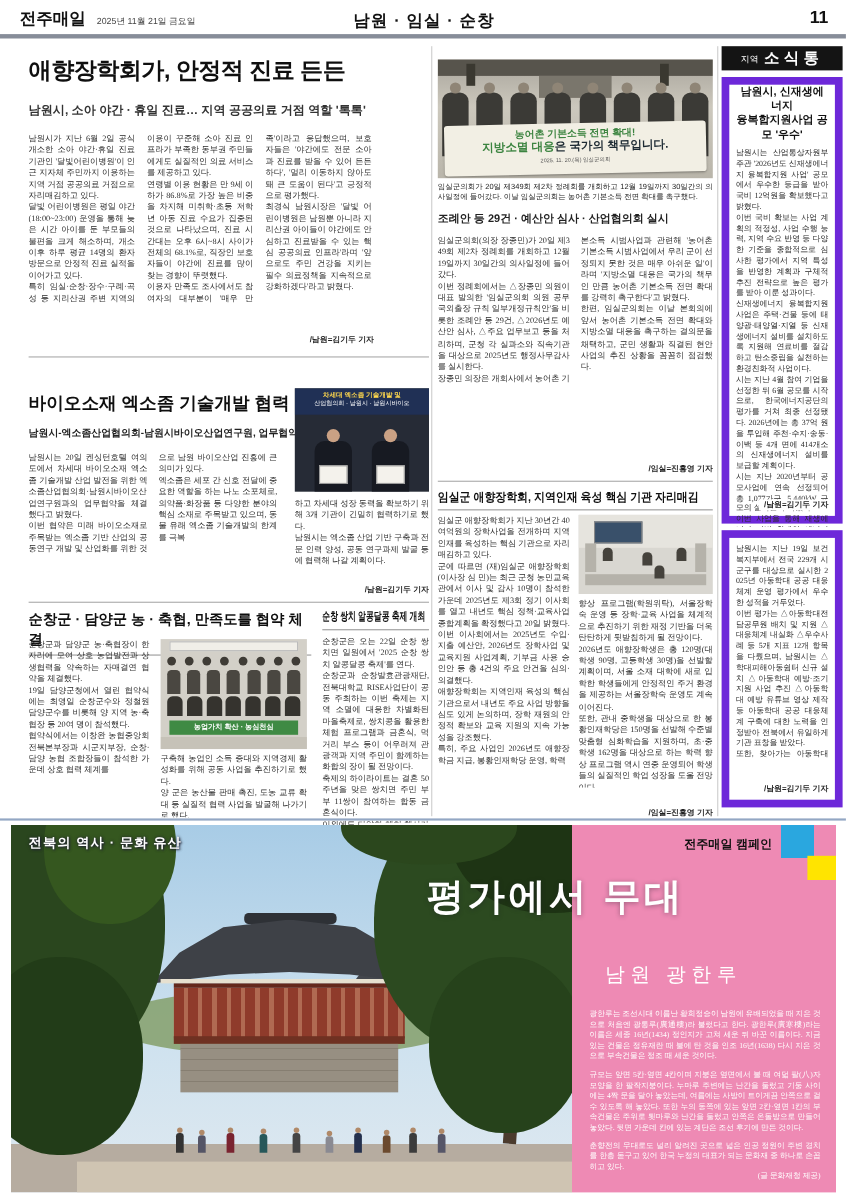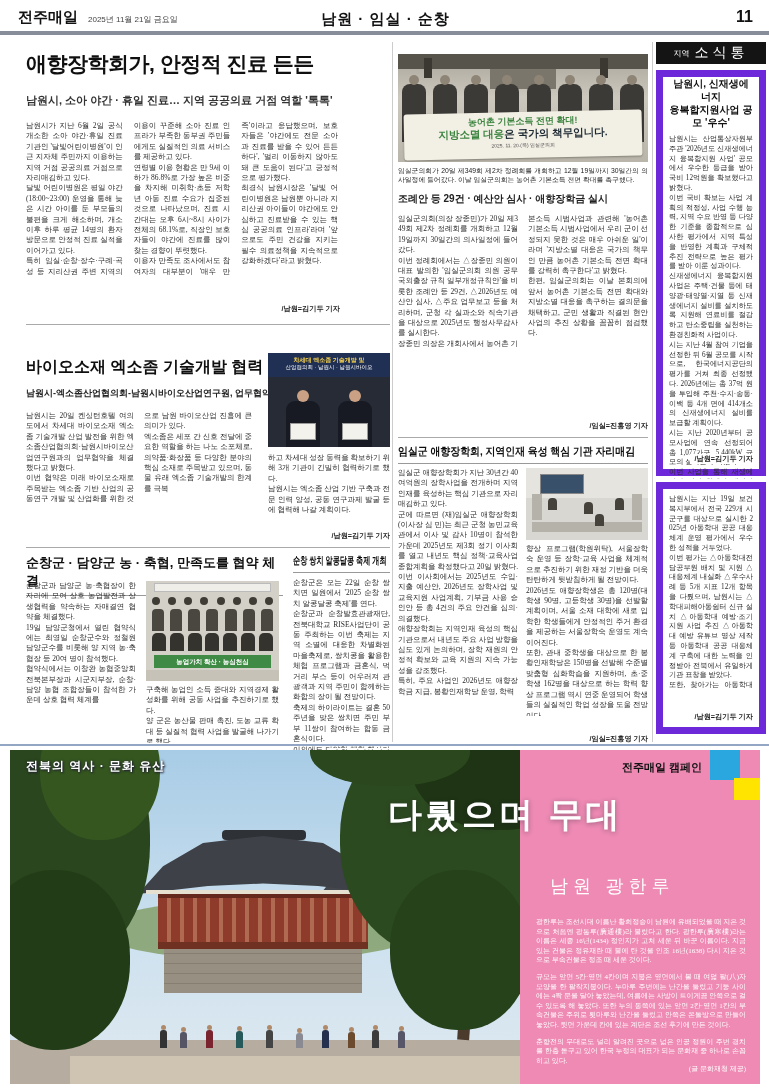--- a/index.html
+++ b/index.html
@@ -111,21 +111,21 @@
   .mt-wall { position:absolute; top:0; left:0; right:0; height:30px; background:#e6e4de; }
   .mt-screen { position:absolute; top:6px; left:14px; width:44px; height:20px; background:#39506a; border:1px solid #888; }
   .mt-table { position:absolute; background:#b5b2aa; }
   .mt-fig { position:absolute; width:9px; height:12px; background:#45423c; border-radius:4px 4px 0 0; }
 
   
   .sidebar { position:absolute; left:656px; top:42px; width:110px; height:700px; }
   .sb-header { height:22px; background:#141414; color:#fff; display:flex; align-items:center;
                justify-content:center; gap:5px; }
   .sb-tag { font-size:8px; }
-  .sb-title { font-size:14px; font-weight:400; letter-spacing:4px; }
+  .sb-title { font-size:14px; font-weight:700; letter-spacing:4px; }
   .sb-item { position:relative; margin-top:6px; border:7px solid #6d28d9; padding:0 6px; }
   .sb-item-1 { height:406px; } .sb-item-2 { height:252px; }
   .sb-item-title { font-size:10px; font-weight:800; text-align:center; line-height:13px;
                    white-space:pre-line; color:#111; }
   .sb-body { margin-top:6px; height:auto; max-height:344px; font-size:7.2px; line-height:9.8px; }
   .sb-item-2 .sb-body { max-height:196px; }
   .sb-item .byline { bottom:5px; right:6px; }
 
   
   .bottom-sep { position:absolute; left:0; right:0; top:744px; height:2px; background:#93a7c4; }
@@ -301,21 +301,21 @@
           <div class="cfig"></div>
           <div class="cfig"></div>
       </div>
       <div class="cp-banner">
         <div class="cp-b1">농어촌 기본소득 전면 확대!</div>
         <div class="cp-b2"><span class="g">지방소멸 대응</span><span class="d">은 국가의 책무입니다.</span></div>
         <div class="cp-b3">2025. 11. 20.(목)    임실군의회</div>
       </div>
     </div>
     <div class="photo-caption">임실군의회가 20일 제349회 제2차 정례회를 개회하고 12월 19일까지 30일간의 의사일정에 들어갔다. 이날 임실군의회는 농어촌 기본소득 전면 확대를 촉구했다.</div>
-    <div class="imsil-subhead">조례안 등 29건 · 예산안 심사 · 애향장학금 실시</div>
+    <div class="imsil-subhead">조례안 등 29건 · 예산안 심사 · 산업협의회 실시</div>
     <div class="imsil-body body-text">임실군의회(의장 장종민)가 20일 제349회 제2차 정례회를 개회하고 12월 19일까지 30일간의 의사일정에 들어갔다.
 이번 정례회에서는 △장종민 의원이 대표 발의한 '임실군의회 의원 공무국외출장 규칙 일부개정규칙안'을 비롯한 조례안 등 29건, △2026년도 예산안 심사, △주요 업무보고 등을 처리하며, 군청 각 실과소와 직속기관을 대상으로 2025년도 행정사무감사를 실시한다.
 장종민 의장은 개회사에서 농어촌 기본소득 시범사업과 관련해 '농어촌 기본소득 시범사업에서 우리 군이 선정되지 못한 것은 매우 아쉬운 일'이라며 '지방소멸 대응은 국가의 책무인 만큼 농어촌 기본소득 전면 확대를 강력히 촉구한다'고 밝혔다.
 한편, 임실군의회는 이날 본회의에 앞서 농어촌 기본소득 전면 확대와 지방소멸 대응을 촉구하는 결의문을 채택하고, 군민 생활과 직결된 현안 사업의 추진 상황을 꼼꼼히 점검했다.</div>
     <div class="byline">/임실=진흥영 기자</div>
   </div>
 
   <div class="hrule"></div>
 
   <div class="art-aehyang">
@@ -413,14 +413,14 @@
     <div class="sq-yellow"></div>
     <div class="pv-subtitle">남원 광한루</div>
     <div class="pv-body">
       <p>광한루는 조선시대 이름난 황희정승이 남원에 유배되었을 때 지은 것으로 처음엔 광통루(廣通樓)라 불렀다고 한다. 광한루(廣寒樓)라는 이름은 세종 16년(1434) 정인지가 고쳐 세운 뒤 바꾼 이름이다. 지금 있는 건물은 정유재란 때 불에 탄 것을 인조 16년(1638) 다시 지은 것으로 부속건물은 정조 때 세운 것이다.</p>
       <p>규모는 앞면 5칸·옆면 4칸이며 지붕은 옆면에서 볼 때 여덟 팔(八)자 모양을 한 팔작지붕이다. 누마루 주변에는 난간을 둘렀고 기둥 사이에는 4짝 문을 달아 놓았는데, 여름에는 사방이 트이게끔 안쪽으로 걸 수 있도록 해 놓았다. 또한 누의 동쪽에 있는 앞면 2칸·옆면 1칸의 부속건물은 주위로 툇마루와 난간을 둘렀고 안쪽은 온돌방으로 만들어 놓았다. 뒷면 가운데 칸에 있는 계단은 조선 후기에 만든 것이다.</p>
       <p>춘향전의 무대로도 널리 알려진 곳으로 넓은 인공 정원이 주변 경치를 한층 돋구고 있어 한국 누정의 대표가 되는 문화재 중 하나로 손꼽히고 있다.</p>
     </div>
     <div class="pv-credit">(글  문화재청 제공)</div>
   </div>
 
-  <div class="big-title">다뤘으며 무대</div>
+  <div class="big-title">평가에서 무대</div>
 </div>
 
 </body></html>

